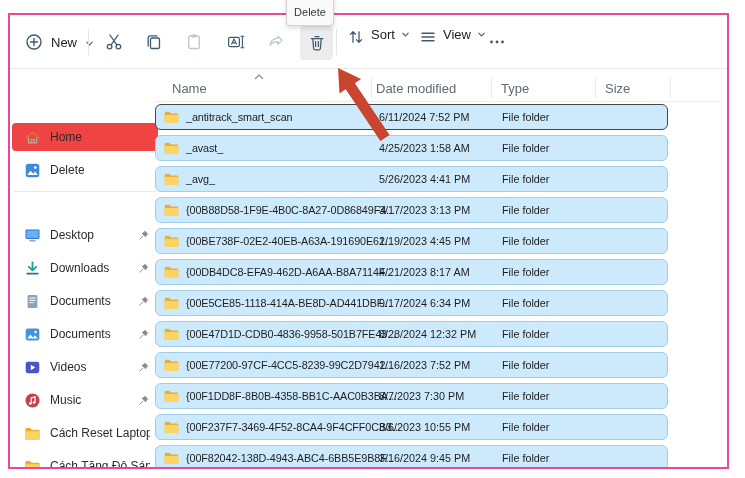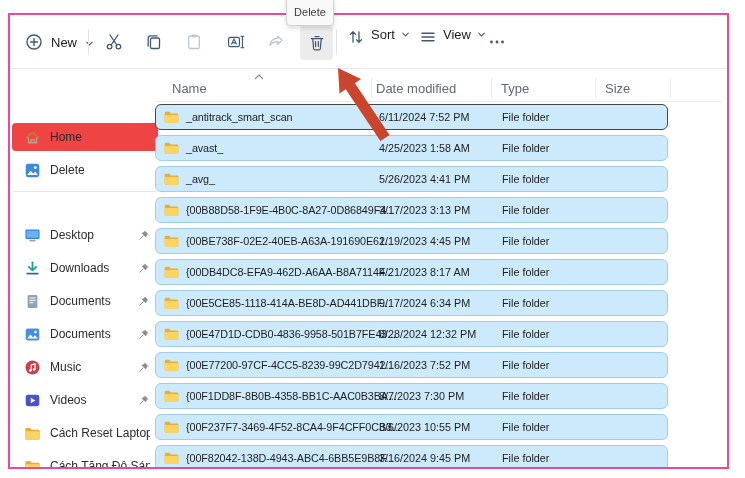--- a/index.html
+++ b/index.html
@@ -277,43 +277,43 @@
           <svg viewBox="0 0 16 16" fill="none" stroke="#8a8a8a" stroke-width="1.1" stroke-linecap="round">
             <path d="M9.3 2.6l4.1 4.1"></path>
             <path d="M10.1 3.4l2.5 2.5-1 1c.2 1-.2 2-1 2.7L6.4 5.4c.7-.8 1.7-1.2 2.7-1z" fill="#8a8a8a"></path>
             <path d="M7.4 8.6 3.4 12.6"></path>
           </svg>
         </span>
       </div>
       <div class="sb-item">
         <span class="sb-icon">
           <svg viewBox="0 0 16 16">
-            <circle cx="8" cy="8" r="6.6" fill="#c5424b"></circle>
-            <path d="M6.8 10.8V5.6l3.6-1v5.2" fill="none" stroke="#fff" stroke-width="1.1"></path>
-            <circle cx="5.9" cy="10.9" r="1.2" fill="#fff"></circle>
-            <circle cx="9.5" cy="9.9" r="1.2" fill="#fff"></circle>
-          </svg>
-        </span>
-        <span class="sb-label">Music</span>
+            <rect x="1.6" y="2.6" width="12.8" height="10.8" rx="2" fill="#4a54c4"></rect>
+            <path d="M6.4 5.4v5.2L10.6 8z" fill="#fff"></path>
+          </svg>
+        </span>
+        <span class="sb-label">Videos</span>
         <span class="pin">
           <svg viewBox="0 0 16 16" fill="none" stroke="#8a8a8a" stroke-width="1.1" stroke-linecap="round">
             <path d="M9.3 2.6l4.1 4.1"></path>
             <path d="M10.1 3.4l2.5 2.5-1 1c.2 1-.2 2-1 2.7L6.4 5.4c.7-.8 1.7-1.2 2.7-1z" fill="#8a8a8a"></path>
             <path d="M7.4 8.6 3.4 12.6"></path>
           </svg>
         </span>
       </div>
       <div class="sb-item">
         <span class="sb-icon">
           <svg viewBox="0 0 16 16">
-            <rect x="1.6" y="2.6" width="12.8" height="10.8" rx="2" fill="#4a54c4"></rect>
-            <path d="M6.4 5.4v5.2L10.6 8z" fill="#fff"></path>
-          </svg>
-        </span>
-        <span class="sb-label">Videos</span>
+            <circle cx="8" cy="8" r="6.6" fill="#c5424b"></circle>
+            <path d="M6.8 10.8V5.6l3.6-1v5.2" fill="none" stroke="#fff" stroke-width="1.1"></path>
+            <circle cx="5.9" cy="10.9" r="1.2" fill="#fff"></circle>
+            <circle cx="9.5" cy="9.9" r="1.2" fill="#fff"></circle>
+          </svg>
+        </span>
+        <span class="sb-label">Music</span>
         <span class="pin">
           <svg viewBox="0 0 16 16" fill="none" stroke="#8a8a8a" stroke-width="1.1" stroke-linecap="round">
             <path d="M9.3 2.6l4.1 4.1"></path>
             <path d="M10.1 3.4l2.5 2.5-1 1c.2 1-.2 2-1 2.7L6.4 5.4c.7-.8 1.7-1.2 2.7-1z" fill="#8a8a8a"></path>
             <path d="M7.4 8.6 3.4 12.6"></path>
           </svg>
         </span>
       </div>
       <div class="sb-item">
         <span class="sb-icon">

